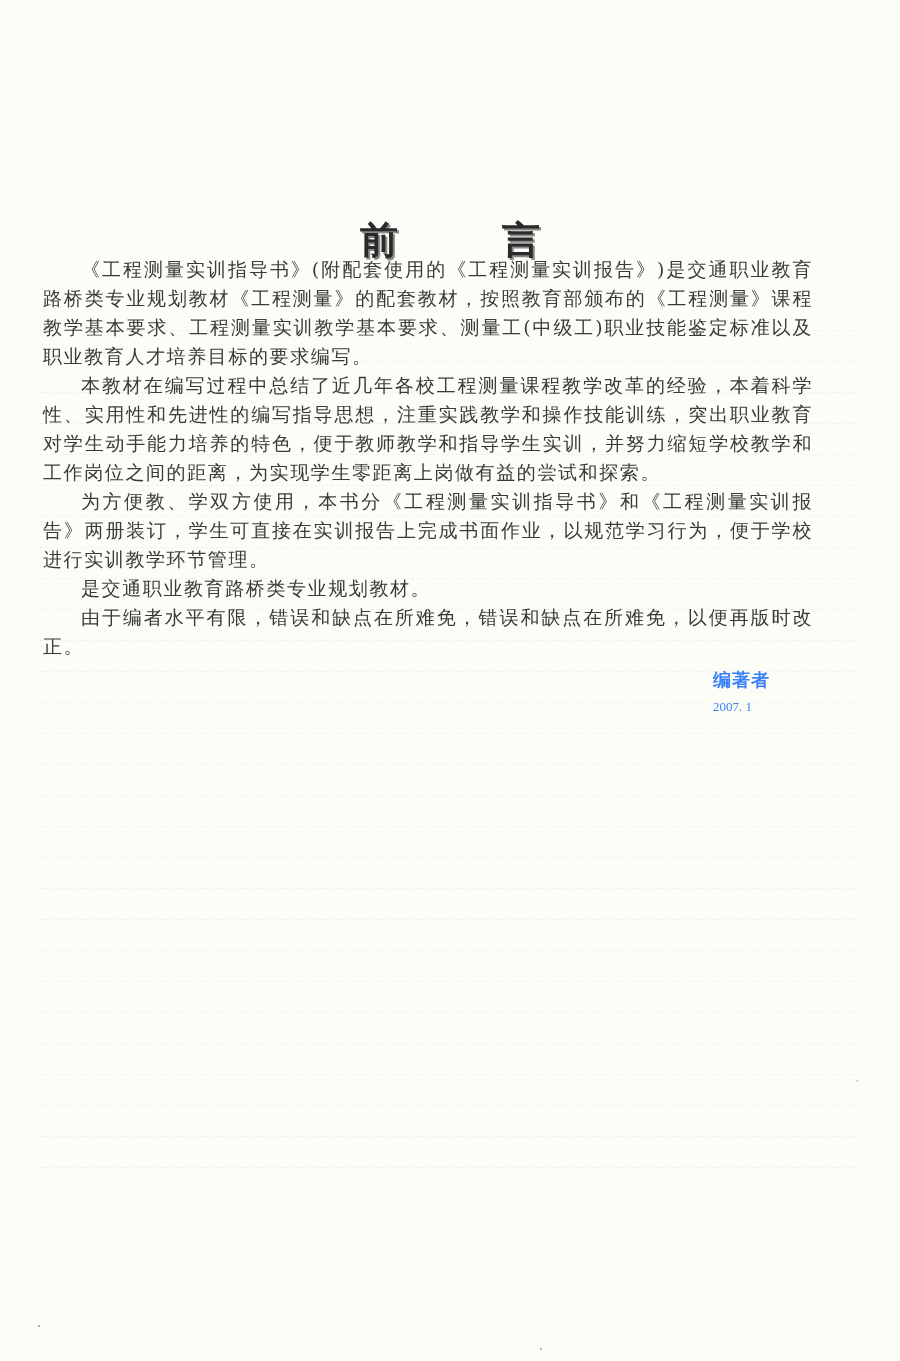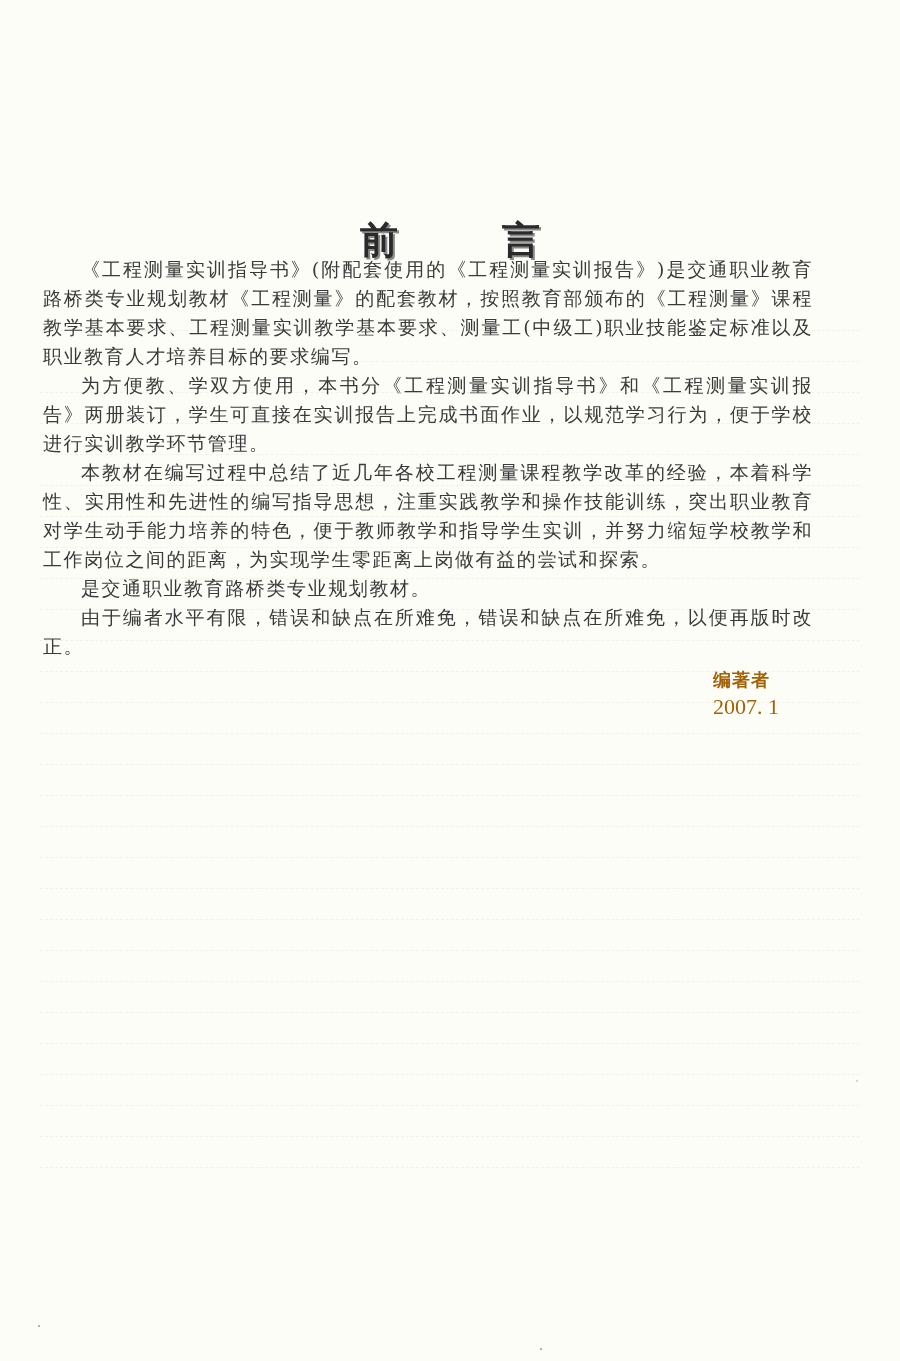--- a/index.html
+++ b/index.html
@@ -66,30 +66,30 @@
   .body-text p {
     margin: 0;
     text-indent: 2em;
   }
   .signature {
     position: absolute;
     left: 713px;
     top: 666px;
     font-size: 18px;
     line-height: 27px;
-    color: #a16207;
+    color: #3b82f6;
   }
   .signature .author {
     font-weight: bold;
     font-family: "DejaVu Sans", "Liberation Sans", sans-serif;
     letter-spacing: 1px;
   }
   .signature .date {
     font-family: "Liberation Serif", serif;
-    font-size: 22px;
+    font-size: 13px;
   }
   .speck {
     position: absolute;
     width: 2px; height: 2px;
     background: #9a9a9a;
     border-radius: 1px;
   }
 </style>
 </head>
 <body>
@@ -126,22 +126,22 @@
       <div class="row"></div>
       <div class="row"></div>
   </div>
 
   <h1 class="title">
     <span>前</span><span>言</span>
   </h1>
 
   <div class="body-text">
     <p>《工程测量实训指导书》(附配套使用的《工程测量实训报告》)是交通职业教育路桥类专业规划教材《工程测量》的配套教材，按照教育部颁布的《工程测量》课程教学基本要求、工程测量实训教学基本要求、测量工(中级工)职业技能鉴定标准以及职业教育人才培养目标的要求编写。</p>
+    <p>本教材在编写过程中总结了近几年各校工程测量课程教学改革的经验，本着科学性、实用性和先进性的编写指导思想，注重实践教学和操作技能训练，突出职业教育对学生动手能力培养的特色，便于教师教学和指导学生实训，并努力缩短学校教学和工作岗位之间的距离，为实现学生零距离上岗做有益的尝试和探索。</p>
     <p>为方便教、学双方使用，本书分《工程测量实训指导书》和《工程测量实训报告》两册装订，学生可直接在实训报告上完成书面作业，以规范学习行为，便于学校进行实训教学环节管理。</p>
-    <p>本教材在编写过程中总结了近几年各校工程测量课程教学改革的经验，本着科学性、实用性和先进性的编写指导思想，注重实践教学和操作技能训练，突出职业教育对学生动手能力培养的特色，便于教师教学和指导学生实训，并努力缩短学校教学和工作岗位之间的距离，为实现学生零距离上岗做有益的尝试和探索。</p>
     <p>是交通职业教育路桥类专业规划教材。</p>
     <p>由于编者水平有限，错误和缺点在所难免，错误和缺点在所难免，以便再版时改正。</p>
   </div>
 
   <div class="signature">
     <div class="author">编著者</div>
     <div class="date">2007. 1</div>
   </div>
 
   <div class="speck" style="left:38px; top:1325px;"></div>

